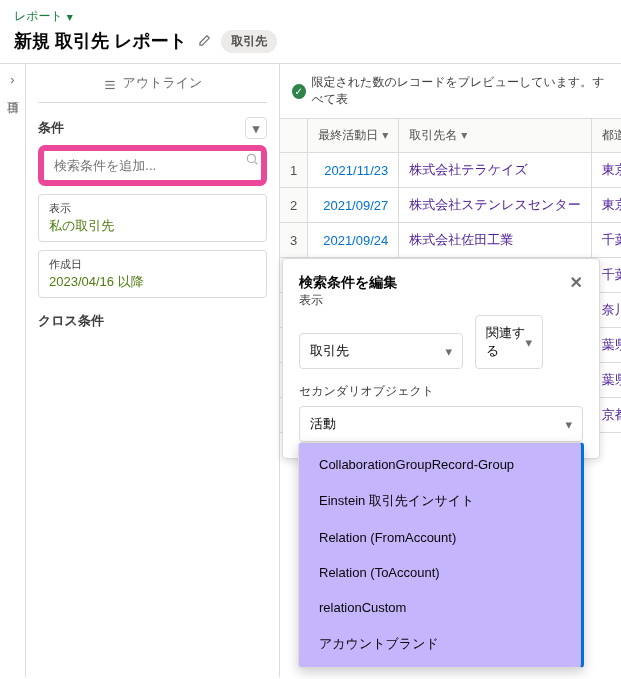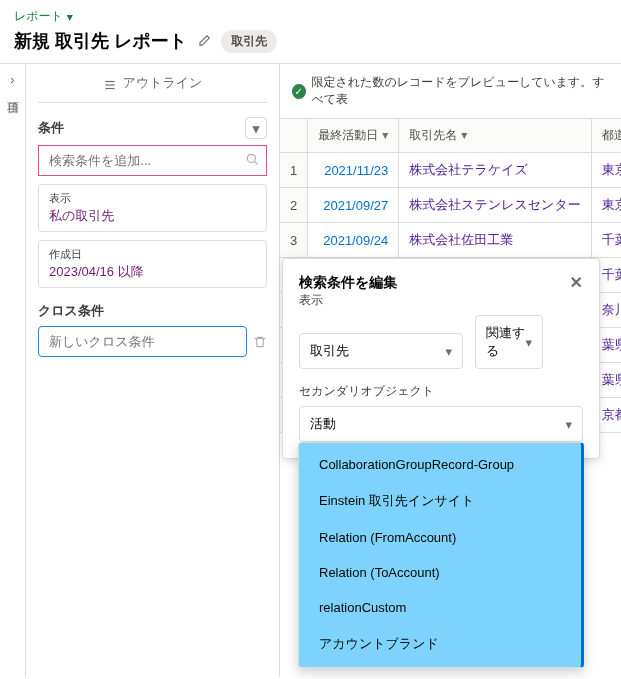--- a/index.html
+++ b/index.html
@@ -15,25 +15,25 @@
 .vtxt{writing-mode:vertical-rl;color:#706e6b;font-size:12px}
 .chev{color:#706e6b}
 .side{width:254px;border-right:1px solid #dddbda;padding:0 12px}
 .tabs{display:flex;border-bottom:1px solid #dddbda}
 .tab{flex:1;padding:10px 4px;display:flex;align-items:flex-end;gap:6px;color:#706e6b;font-size:13px;cursor:pointer;justify-content:center}
 .tab.act{color:#0070d2;border-bottom:2px solid #0070d2;font-weight:600}
 .badge{background:#0070d2;color:#fff;border-radius:50%;width:18px;height:18px;display:flex;align-items:center;justify-content:center;font-size:11px;font-weight:700}
 .sec-h{display:flex;justify-content:space-between;align-items:center;margin:14px 0 6px;color:#3e3e3c;font-weight:700;font-size:13px}
 .drop-btn{width:22px;height:22px;border:1px solid #dddbda;border-radius:4px;display:flex;align-items:center;justify-content:center;cursor:pointer;color:#706e6b}
 .srch-wrap{position:relative;margin-bottom:8px}
-.srch{width:100%;border:1px solid #ec4899;border-radius:0;padding:7px 28px 7px 10px;font-size:13px}
+.srch{width:100%;border:6px solid #ec4899;border-radius:7px;padding:7px 28px 7px 10px;font-size:13px}
 .srch-ic{position:absolute;right:8px;top:7px;color:#b0adab}
 .card{border:1px solid #dddbda;border-radius:4px;padding:6px 10px;margin-bottom:8px;cursor:pointer}
 .card .lbl{font-size:11px;color:#3e3e3c}
-.card .val{color:#701a75;font-size:13px;margin-top:1px}
+.card .val{color:#4d7c0f;font-size:13px;margin-top:1px}
 .cross-in{display:flex;align-items:center;gap:6px}
 .cross-in input{flex:1;border:1px solid #1589ee;border-radius:4px;padding:7px 10px;font-size:13px;outline:none}
 .trash{color:#b0adab;cursor:pointer}
 .main{flex:1;overflow:hidden}
 .banner{display:flex;align-items:center;gap:6px;padding:10px 12px;font-size:12px;color:#3e3e3c;border-bottom:1px solid #dddbda}
 .ok-ic{width:15px;height:15px;border-radius:50%;background:#2e844a;color:#fff;display:flex;align-items:center;justify-content:center;font-size:10px}
 table{width:100%;border-collapse:collapse;font-size:13px}
 th,td{border-bottom:1px solid #dddbda;border-right:1px solid #dddbda;padding:8px 10px;text-align:left;white-space:nowrap}
 th{background:#fafaf9;color:#514f4d;font-weight:400;font-size:12px}
 th .sort{color:#706e6b;margin-left:4px}
@@ -43,21 +43,21 @@
 .pop{position:absolute;left:282px;top:258px;width:318px;background:#fff;border:1px solid #dddbda;border-radius:4px;box-shadow:0 2px 8px rgba(0,0,0,.15);padding:14px 16px 16px}
 .pop-h{display:flex;justify-content:space-between;align-items:center;font-weight:700;font-size:14px;margin-bottom:0}
 .close{color:#706e6b;cursor:pointer;font-size:16px}
 .pop-lbl{font-size:12px;color:#3e3e3c;margin-bottom:6px}
 .pop-row{display:flex;gap:12px;margin-bottom:14px;align-items:flex-end}
 .sel{border:1px solid #dddbda;border-radius:4px;padding:8px 10px;display:flex;justify-content:space-between;align-items:center;cursor:pointer;background:#fff;font-size:13px}
 .sel .car{color:#706e6b}
 .sel.w1{width:164px}
 .sel.w2{width:68px}
 .sel.full{width:100%}
-.menu{position:absolute;left:298px;top:442px;width:286px;background:#7dd3fc;border:1px solid #dddbda;border-radius:4px;box-shadow:0 4px 12px rgba(0,0,0,.2);padding:4px 0;border-right:3px solid #0070d2}
+.menu{position:absolute;left:298px;top:442px;width:286px;background:#c4b5fd;border:1px solid #dddbda;border-radius:4px;box-shadow:0 4px 12px rgba(0,0,0,.2);padding:4px 0;border-right:3px solid #0070d2}
 .mi{padding:10px 20px;font-size:13px;cursor:pointer;color:#080707}
 svg{display:block}
 </style>
 </head>
 <body>
 
 <div class="hdr">
   <div class="crumb">
     <span>レポート</span>
     <span>▾</span>
@@ -113,28 +113,20 @@
       <div class="val">私の取引先</div>
     </div>
     <div class="card">
       <div class="lbl">作成日</div>
       <div class="val">2023/04/16 以降</div>
     </div>
 
     <div class="sec-h" style="">
       <span>クロス条件</span>
     </div>
-    <div class="cross-in">
-      <input placeholder="新しいクロス条件" style="">
-      <span class="trash">
-        <svg width="14" height="14" viewBox="0 0 24 24" fill="none" stroke="currentColor" stroke-width="2">
-            <path d="M3 6h18M8 6V4h8v2m-10 0l1 14h10l1-14"></path>
-          </svg>
-      </span>
-    </div>
   </div>
 
   <div class="main">
     <div class="banner">
       <span class="ok-ic">✓</span>
       <span>限定された数のレコードをプレビューしています。すべて表</span>
     </div>
     <table>
       <thead>
           <tr>

